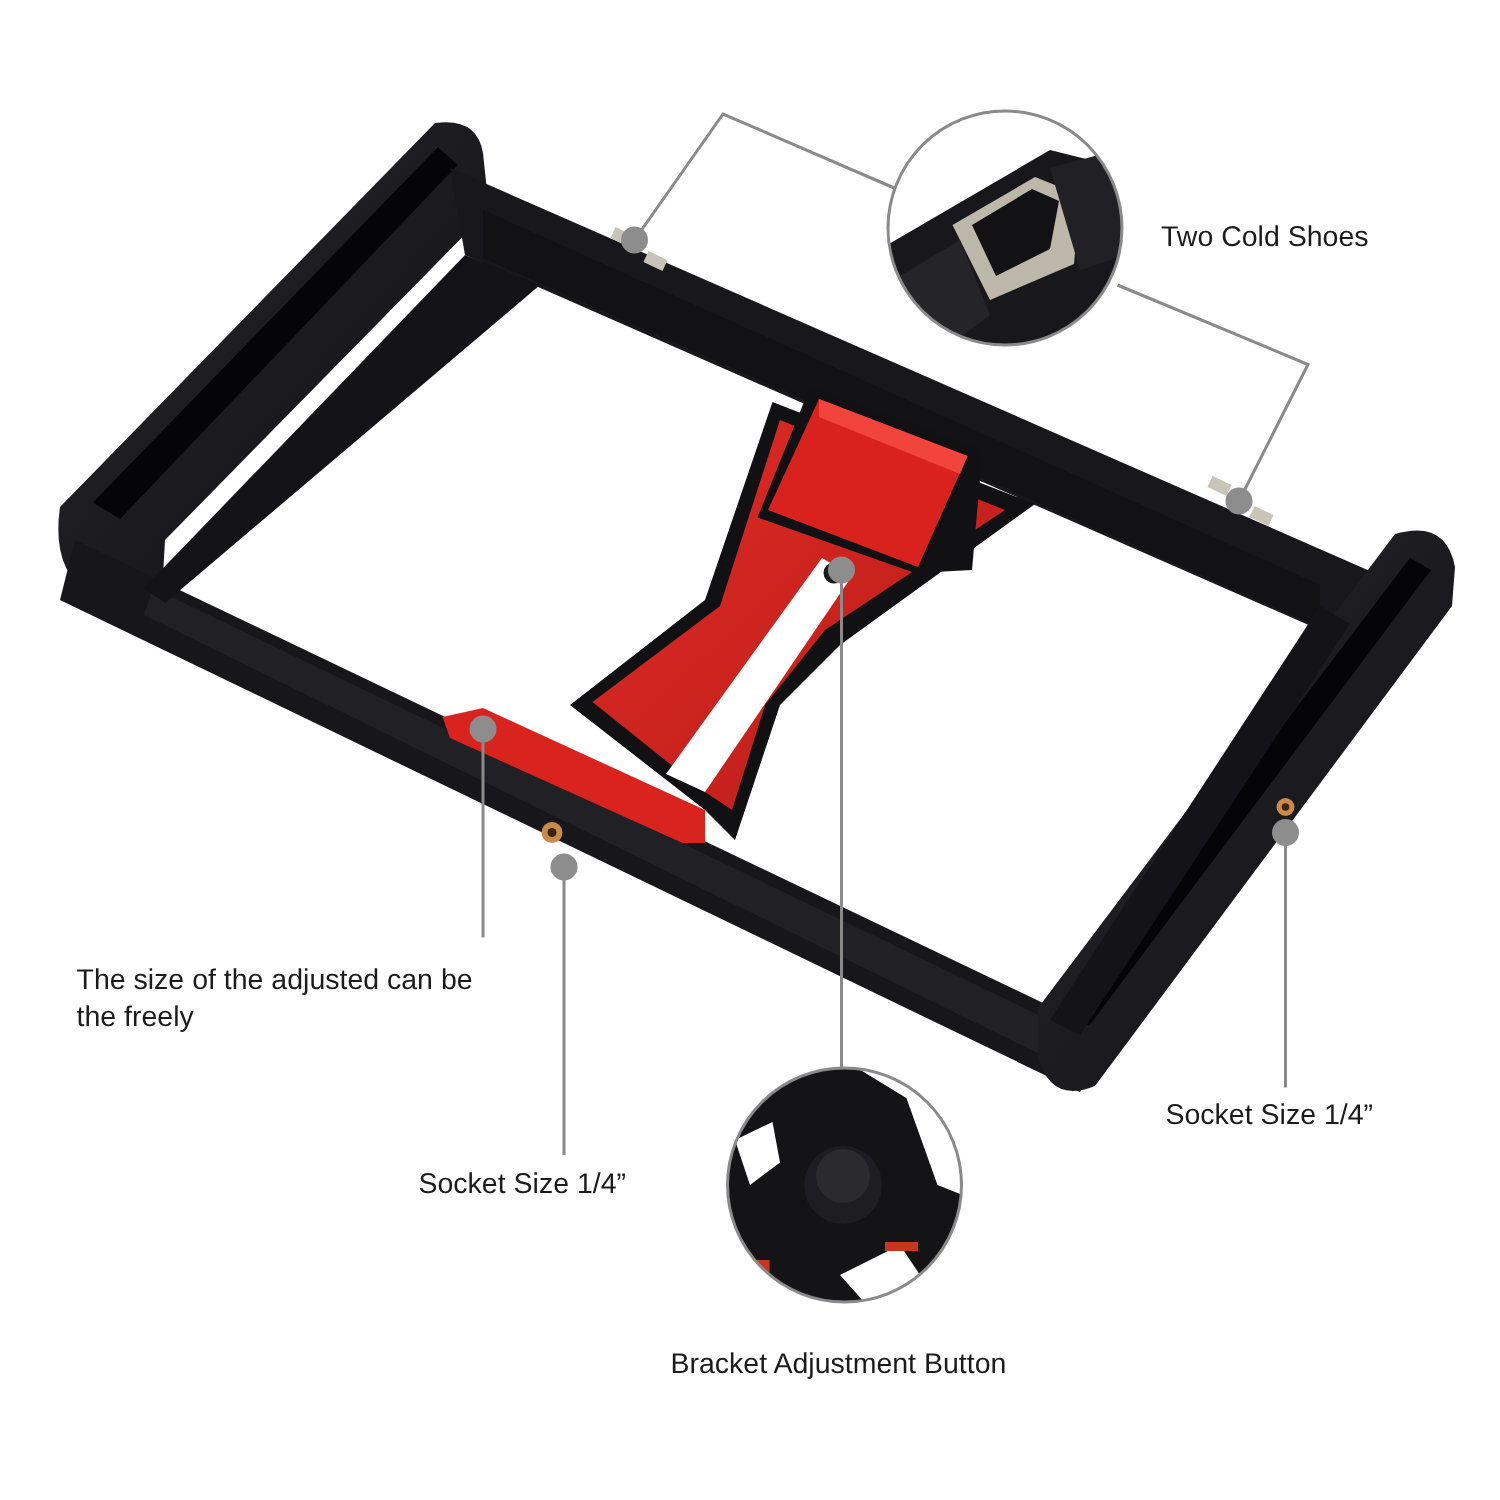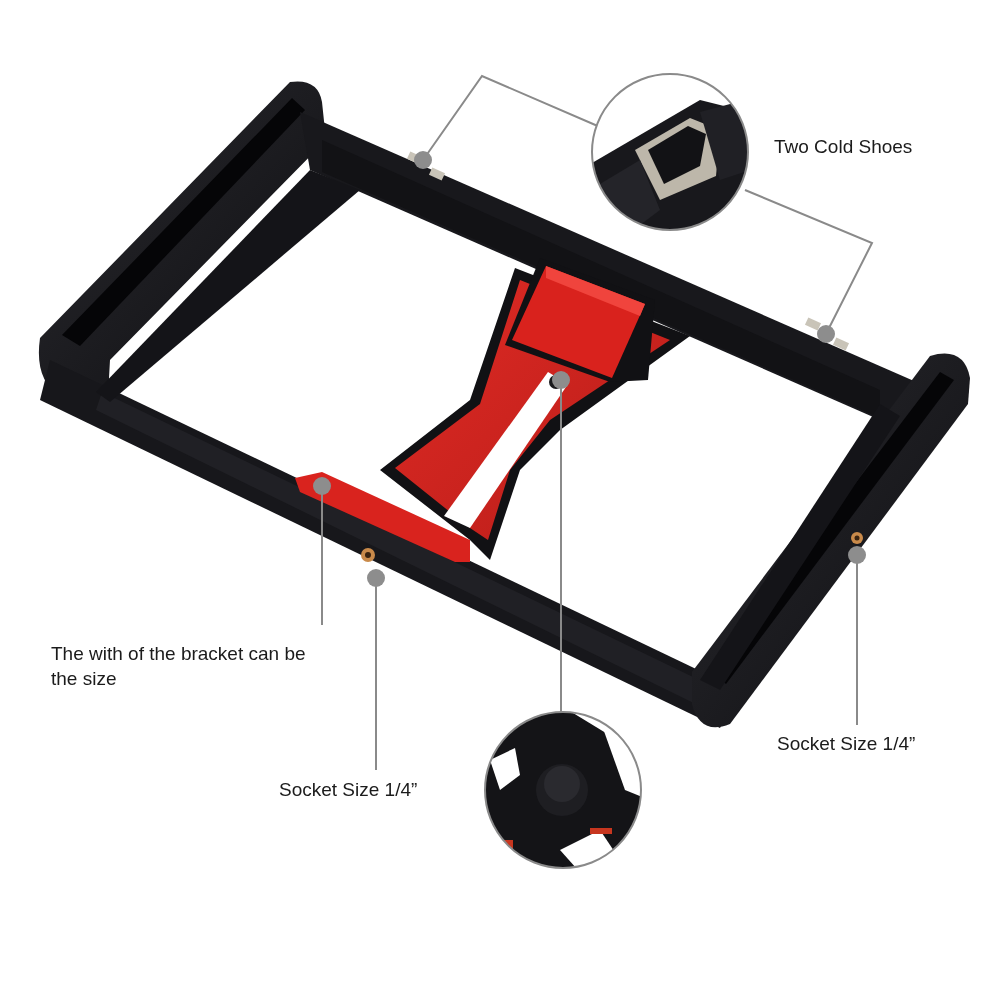--- a/index.html
+++ b/index.html
@@ -118,24 +118,25 @@
         <path d="M560,850 L600,830 L620,860 L585,878 Z" fill="#ffffff"></path>
         <circle cx="562" cy="790" r="26" fill="#1e1e22"></circle>
         <circle cx="562" cy="784" r="18" fill="#2a2a2f"></circle>
         <rect x="503" y="840" width="10" height="22" fill="#c7361f"></rect>
         <rect x="590" y="828" width="22" height="6" fill="#c7361f"></rect>
       </g>
       <circle cx="563" cy="790" r="78" fill="none" stroke="#8a8a8a" stroke-width="2"></circle>
     </g>
   </svg>
 
-  <div class="label" style="left:774px; top:134px;">Two Cold Shoes</div>
+  <div class="label" style="left:774px; top:146px;">Two Cold Shoes</div>
 
   <div class="label multi" style="left:51px; top:641px;">
-    <div>The with of the bracket can be</div>
-    <div>the size</div>
+    <div>The size of the adjusted can be</div>
+    <div>the freely</div>
   </div>
 
   <div class="label" style="left:279px; top:777px;">Socket Size 1/4”</div>
 
   <div class="label" style="left:777px; top:731px;">Socket Size 1/4”</div>
 
+  <div class="label" style="left:447px; top:897px;">Bracket Adjustment Button</div>
 </div>
 
 </body></html>

